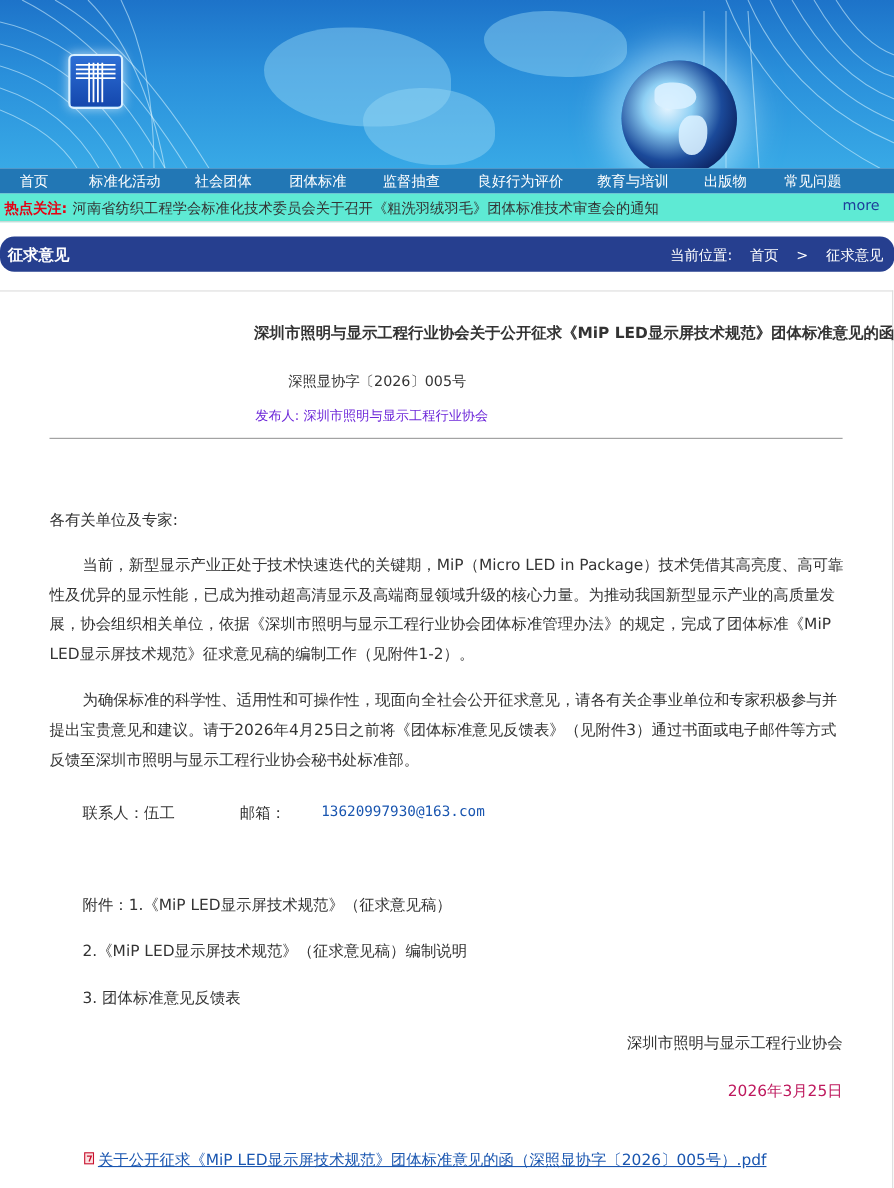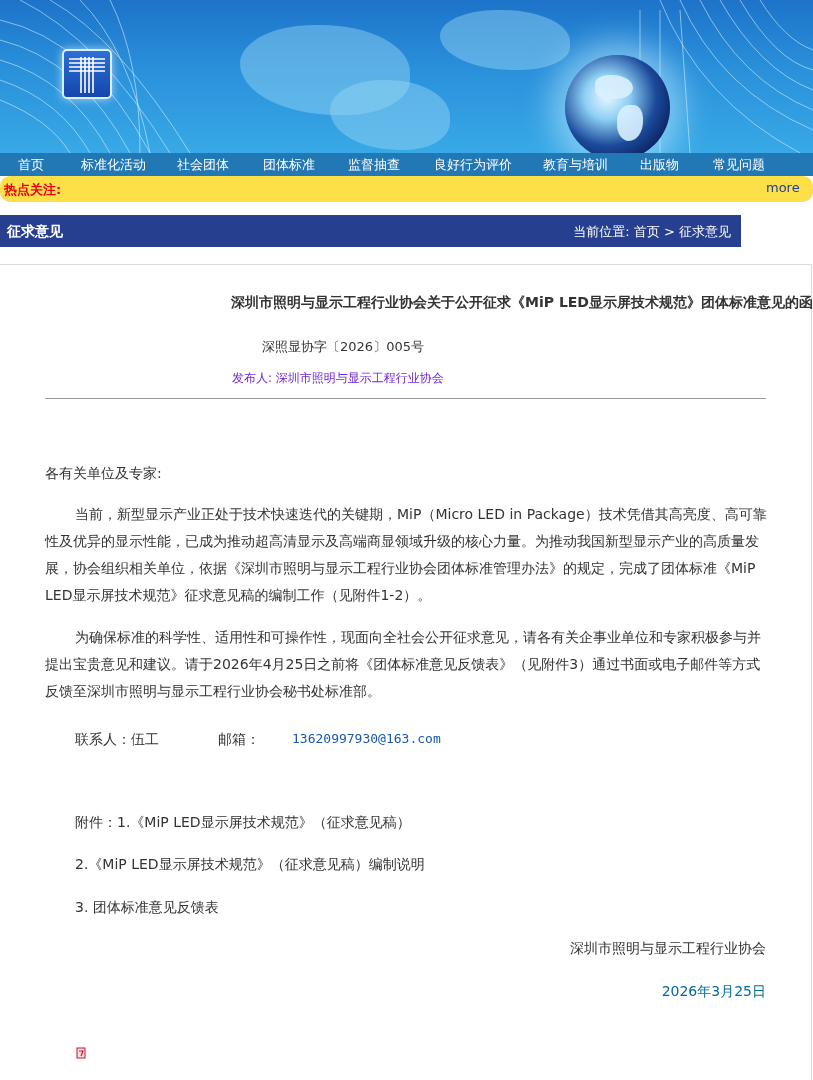--- a/index.html
+++ b/index.html
@@ -35,35 +35,35 @@
 
   
   .nav {
     position: absolute; left: 0; top: 153px; width: 813px; height: 23px; background: #2277b5;
     display: flex; align-items: center;
   }
   .nav-item { color: #fff; font-size: 13px; white-space: nowrap; position: absolute; top: 3px; cursor: pointer; }
 
   
   .hotbar {
-    position: absolute; left: 0; top: 176px; width: 813px; height: 26px; background: #fde047;
-    border-bottom: 1px solid #d8d8d8; font-size: 13px; border-radius: 10px;
+    position: absolute; left: 0; top: 176px; width: 813px; height: 26px; background: #5eead4;
+    border-bottom: 1px solid #d8d8d8; font-size: 13px;
   }
   .hot-label { position: absolute; left: 4px; top: 5px; color: #e60012; font-weight: bold; }
   .hot-news { position: absolute; left: 66px; top: 5px; color: #333; white-space: nowrap; cursor: pointer; }
   .hot-more { position: absolute; left: 766px; top: 4px; color: #1e3d9a; font-size: 13px; cursor: pointer; }
 
   
   .section-bar {
-    position: absolute; left: 0; top: 215px; width: 741px; height: 32px; background: #263f8f;
-    border-radius: 0; color: #fff;
+    position: absolute; left: 0; top: 215px; width: 813px; height: 32px; background: #263f8f;
+    border-radius: 13px; color: #fff;
   }
   .section-title { position: absolute; left: 7px; top: 8px; font-size: 14px; font-weight: bold; }
   .crumbs { position: absolute; right: 10px; top: 8px; font-size: 13px; white-space: nowrap; }
-  .crumbs span { margin-left: 0; }
+  .crumbs span { margin-left: 12px; }
   .crumbs .link { cursor: pointer; }
 
   
   .content {
     position: absolute; left: 0; top: 264px; width: 812px; height: 830px;
     border-top: 1px solid #dcdcdc; border-right: 1px solid #dcdcdc; background: #fff;
   }
   .doc-title {
     position: absolute; left: 0; width: 813px; top: 294px; text-align: right;
     font-size: 14px; font-weight: bold; color: #333;
@@ -75,21 +75,21 @@
   .body-text { position: absolute; left: 45px; width: 722px; font-size: 14px; color: #333; line-height: 27px; }
   .salutation { top: 460px; }
   .para1 { top: 501px; text-indent: 30px; }
   .para2 { top: 624px; text-indent: 30px; }
   .contact { position: absolute; left: 75px; top: 731px; font-size: 14px; color: #333; white-space: nowrap; }
   .contact .email-label { position: absolute; left: 143px; top: 0; }
   .contact .email-link { position: absolute; left: 217px; top: 0; color: #1a56b0; cursor: pointer; font-family: "DejaVu Sans Mono", monospace; font-size: 13px; }
   .attach { position: absolute; left: 75px; font-size: 14px; color: #333; white-space: nowrap; }
   .a1 { top: 814px; } .a2 { top: 856px; } .a3 { top: 899px; }
   .sign-org { position: absolute; right: 47px; top: 940px; font-size: 14px; color: #333; text-align: right; }
-  .sign-date { position: absolute; right: 47px; top: 983px; font-size: 14px; color: #0369a1; }
+  .sign-date { position: absolute; right: 47px; top: 983px; font-size: 14px; color: #be185d; }
   .file-link { position: absolute; left: 76px; top: 1046px; font-size: 14px; white-space: nowrap; }
   .file-link .pdf-icon { display: inline-block; width: 10px; height: 12px; position: relative; top: 0; margin-right: 3px; }
   .file-link .file-name { color: #1a56b0; text-decoration: underline; cursor: pointer; }
 </style>
 </head>
 <body>
 
 <div class="banner">
   <svg class="lines" width="813" height="153" viewBox="0 0 813 153">
     <g fill="none" stroke="rgba(220,245,255,0.55)" stroke-width="1">
@@ -143,20 +143,21 @@
   <span class="nav-item" style="left:263px">团体标准</span>
   <span class="nav-item" style="left:348px">监督抽查</span>
   <span class="nav-item" style="left:434px">良好行为评价</span>
   <span class="nav-item" style="left:543px">教育与培训</span>
   <span class="nav-item" style="left:640px">出版物</span>
   <span class="nav-item" style="left:713px">常见问题</span>
 </div>
 
 <div class="hotbar">
   <span class="hot-label">热点关注:</span>
+  <span class="hot-news">河南省纺织工程学会标准化技术委员会关于召开《粗洗羽绒羽毛》团体标准技术审查会的通知</span>
   <span class="hot-more">more</span>
 </div>
 
 <div class="section-bar">
   <span class="section-title">征求意见</span>
   <span class="crumbs">
     <span>当前位置:</span>
     <span class="link">首页</span>
     <span>&gt;</span>
     <span class="link">征求意见</span>
@@ -186,14 +187,14 @@
 
 <div class="sign-org">深圳市照明与显示工程行业协会</div>
 <div class="sign-date">2026年3月25日</div>
 
 <div class="file-link">
   <span class="pdf-icon">
     <svg width="10" height="12" viewBox="0 0 10 12">
       <rect x="1" y="1" width="8" height="10" fill="#fbe3e3" stroke="#c8102e" stroke-width="1"></rect>
       <path d="M3 4 L7 4 L5 9" stroke="#c8102e" stroke-width="1.2" fill="none"></path>
     </svg>
-  </span>
+  </span><span class="file-name">关于公开征求《MiP LED显示屏技术规范》团体标准意见的函（深照显协字〔2026〕005号）.pdf</span>
 </div>
 
 </body></html>

